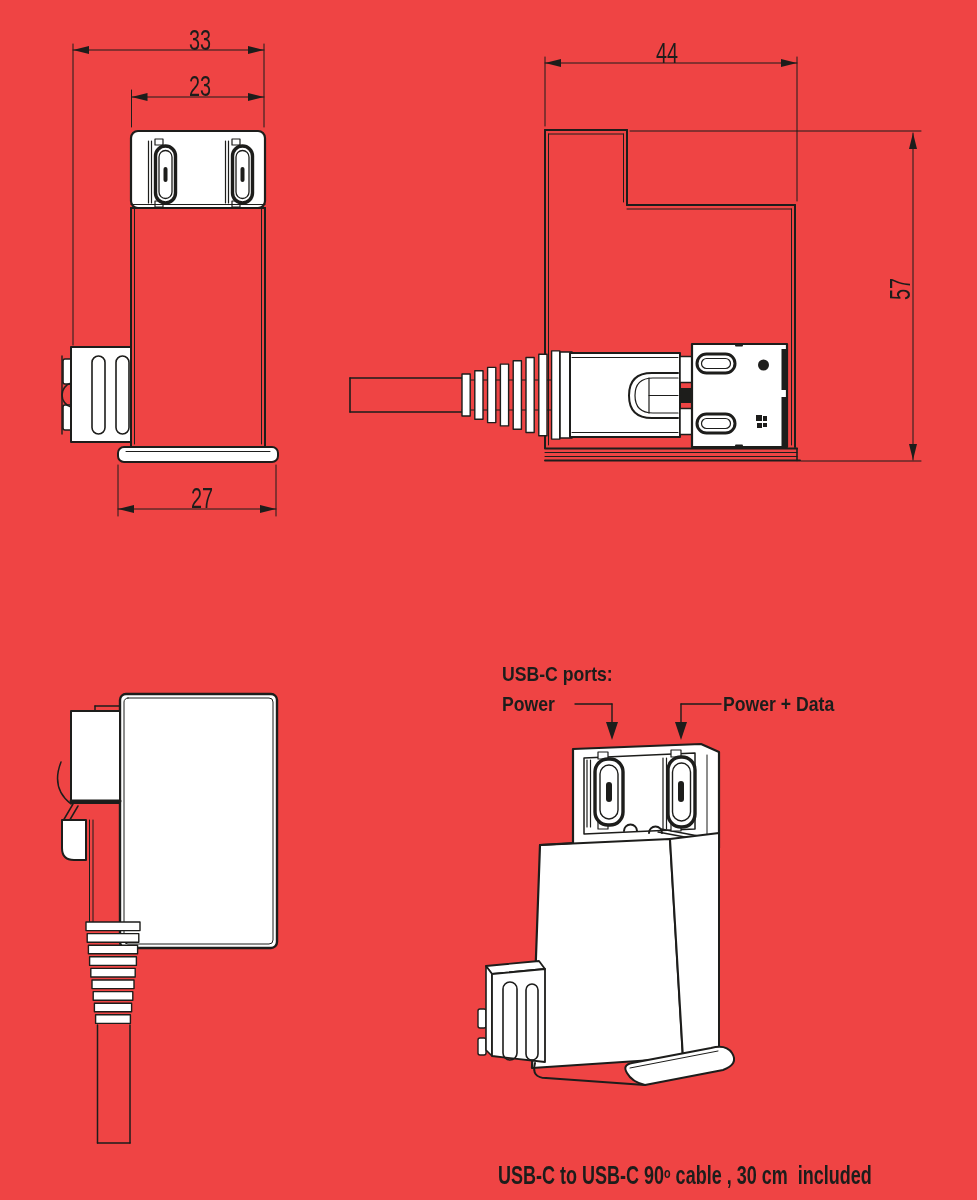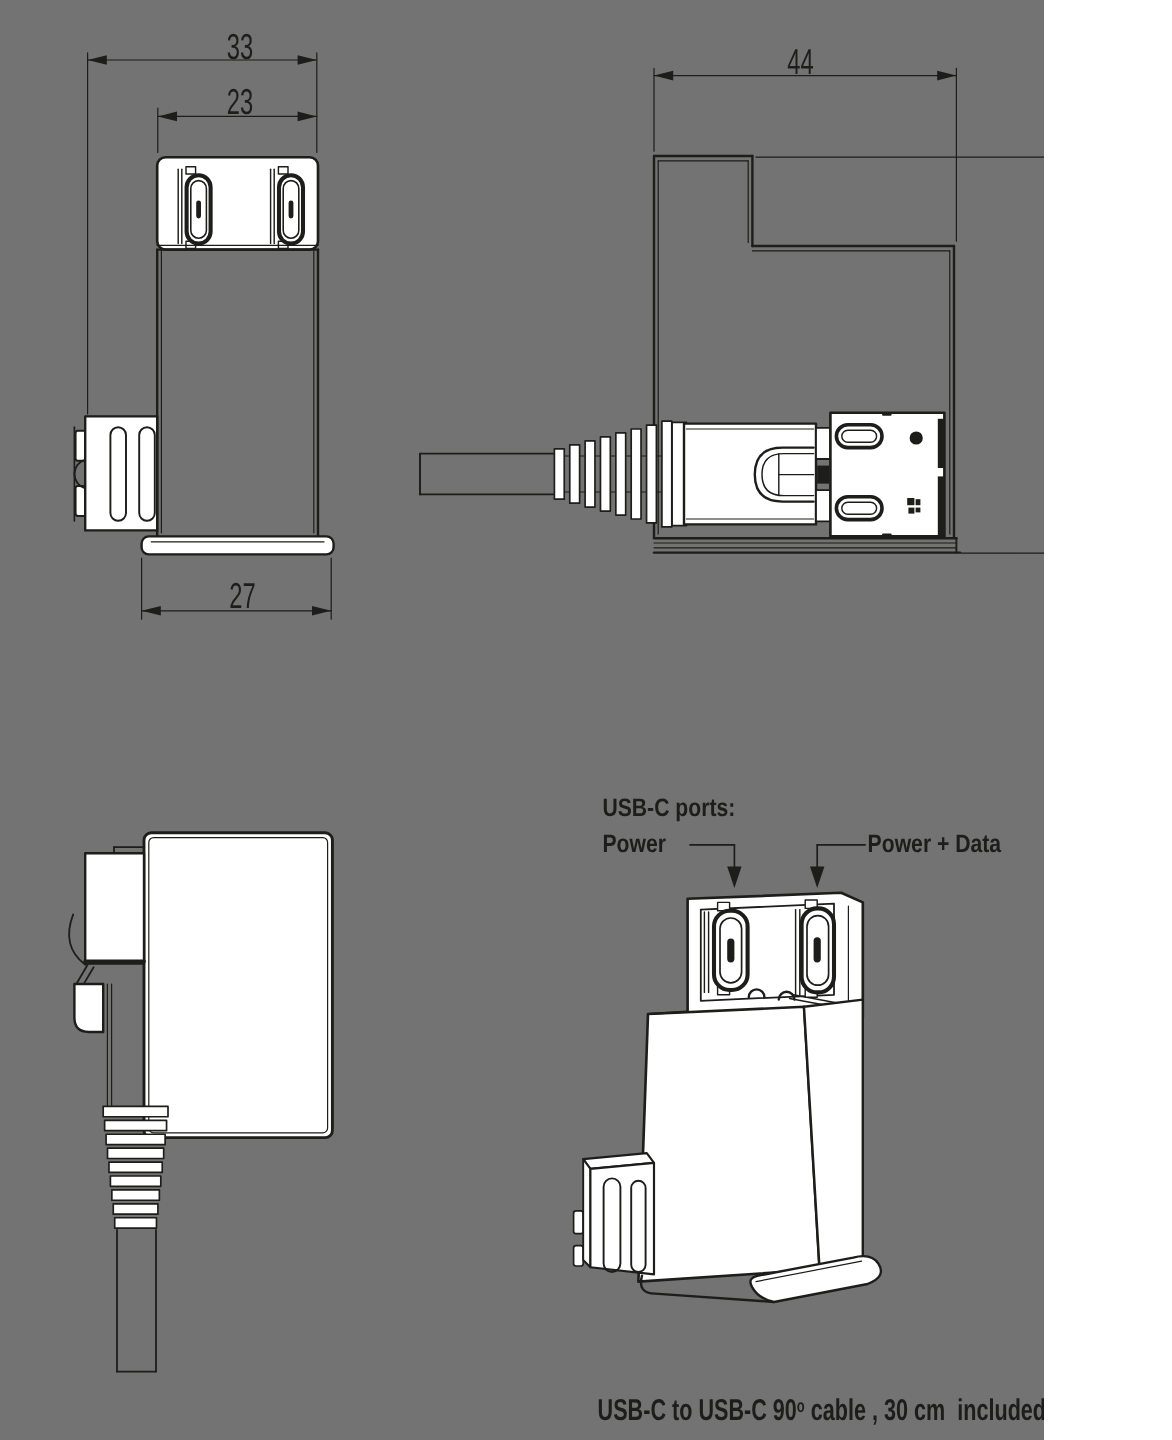--- a/index.html
+++ b/index.html
@@ -1,16 +1,16 @@
 <!DOCTYPE html>
 <html><head>
 <meta charset="utf-8">
 <style>
   html,body{margin:0;padding:0;background:#ffffff;}
-  #sheet{position:relative;width:870px;height:1200px;background:#737373;overflow:hidden;
+  #sheet{position:relative;width:977px;height:1200px;background:#ef4444;overflow:hidden;
          font-family:"Liberation Sans",sans-serif;color:#1d1d1b;}
   #linework{position:absolute;left:0;top:0;}
   .txt{position:absolute;white-space:pre;color:#1d1d1b;}
   .dim{font-size:30px;line-height:32px;width:84px;text-align:center;
        transform:scaleX(0.66);transform-origin:center;font-weight:400;}
   .dim-rot{transform:rotate(-90deg) scaleX(0.66);}
   .lbl{font-size:21px;line-height:24px;font-weight:700;
        transform:scaleX(0.84);transform-origin:left top;}
   .caption{font-size:25px;line-height:30px;font-weight:700;
        transform:scaleX(0.72);transform-origin:left top;}

